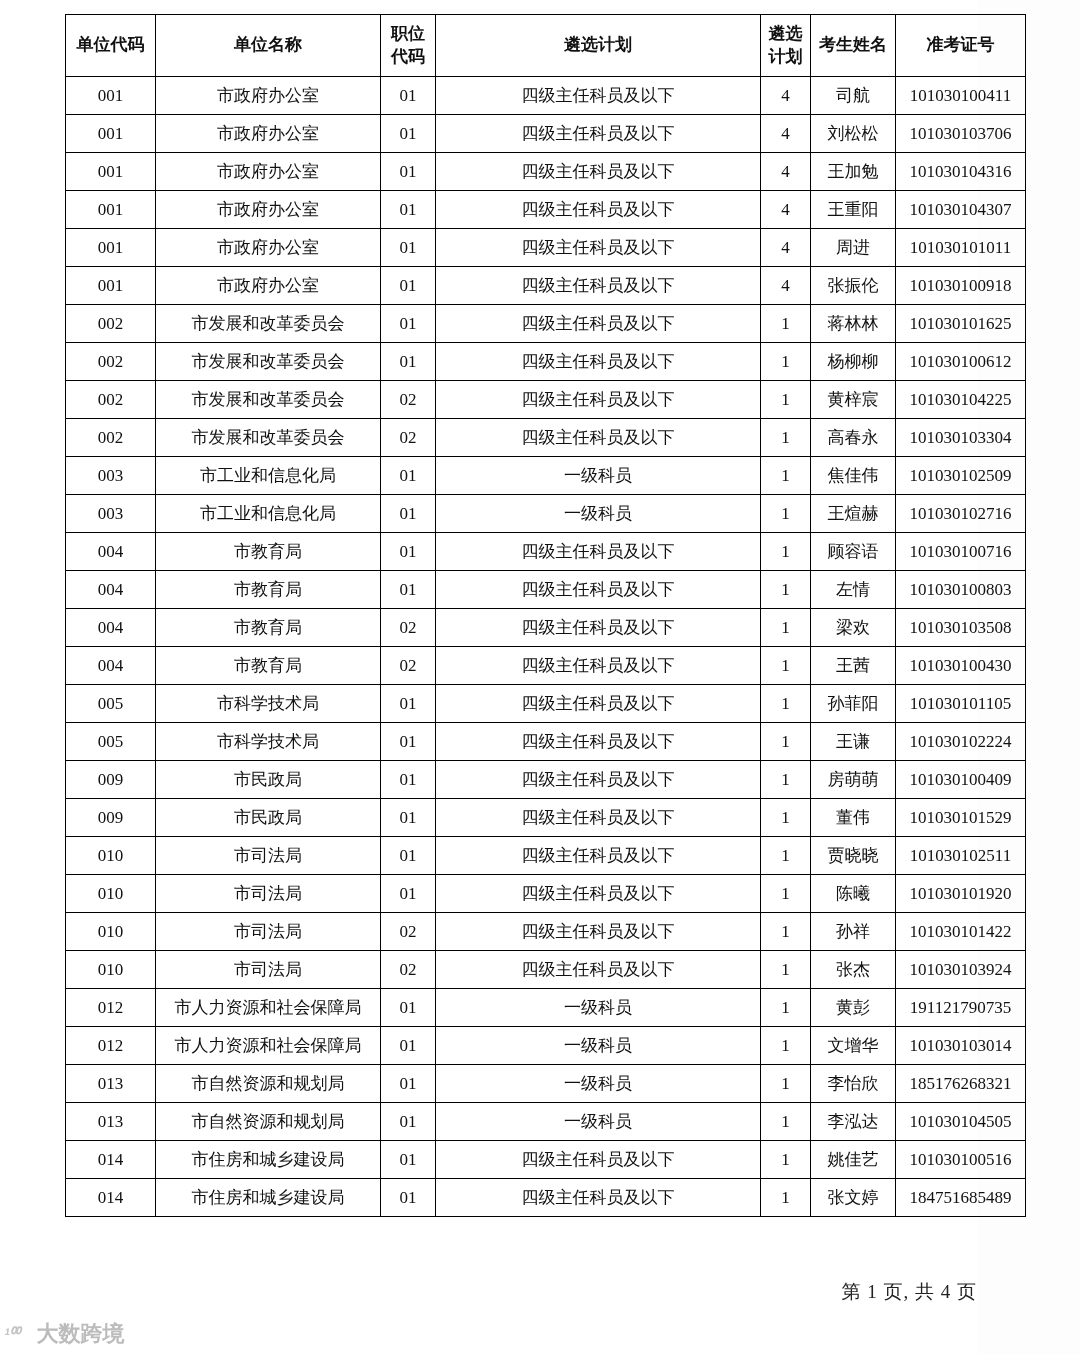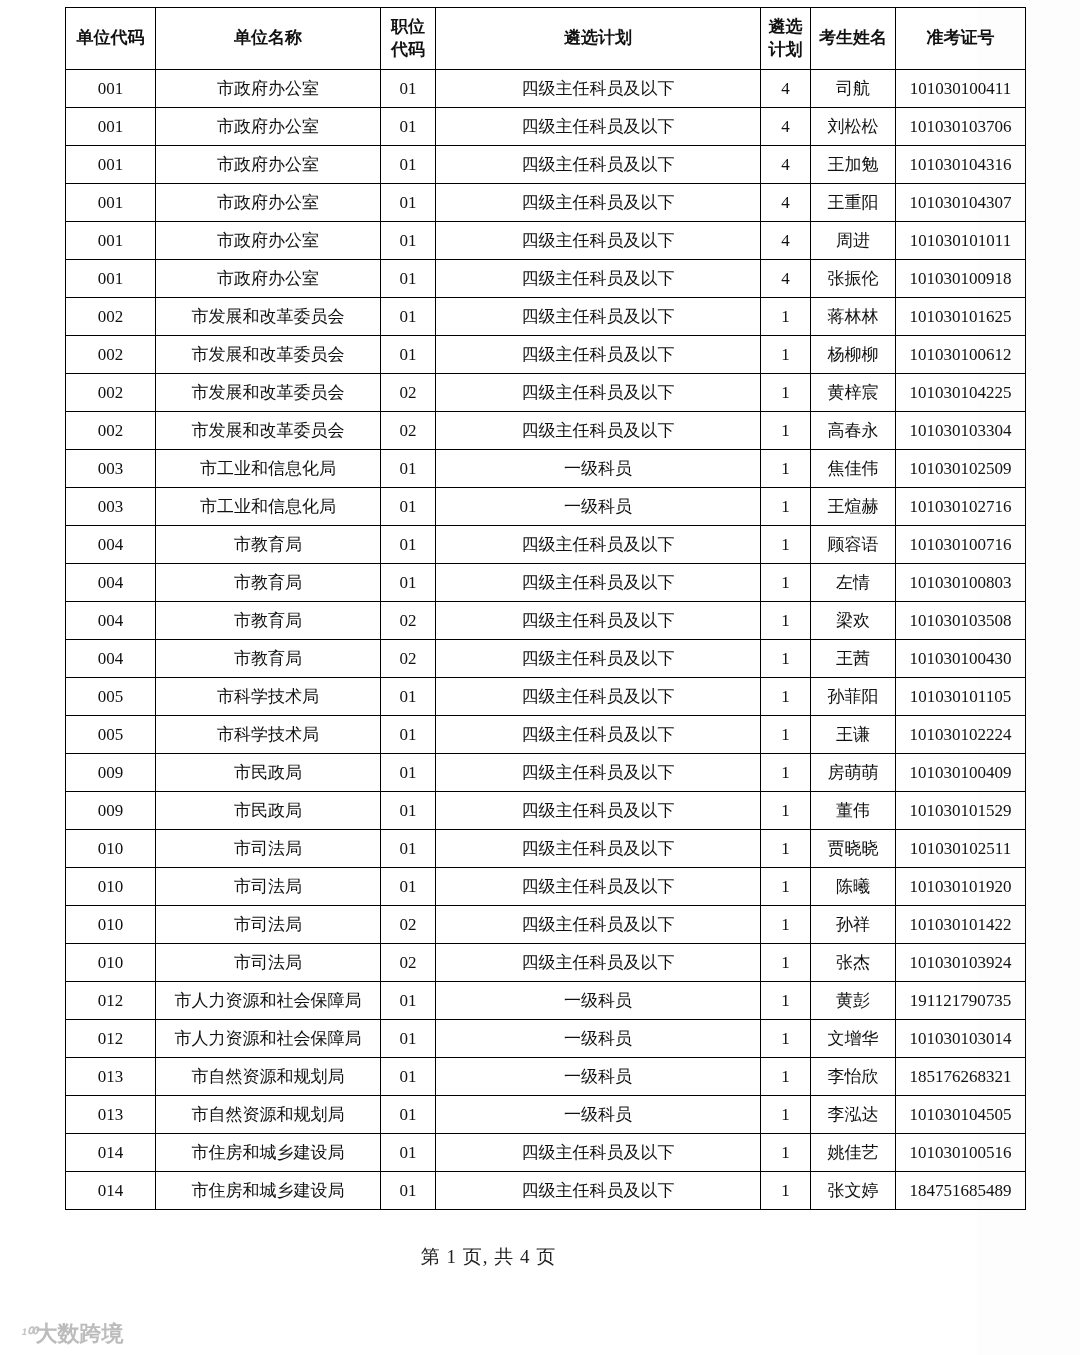--- a/index.html
+++ b/index.html
@@ -11,21 +11,21 @@
   }
   body {
     position: relative;
     min-height: 1355px;
     overflow: hidden;
   }
   .page {
     width: 977px;
     min-height: 1355px;
     background: #fff;
-    padding-top: 7px;
+    padding-top: 14px;
   }
   table.roster {
     border-collapse: collapse;
     width: 960px;
     margin: 0 auto 0 65px;
     table-layout: fixed;
   }
   table.roster th, table.roster td {
     border: 1px solid #000;
     text-align: center;
@@ -46,39 +46,38 @@
     line-height: 1.15;
   }
   col.c-unitcode { width: 90px; }
   col.c-unitname { width: 225px; }
   col.c-poscode  { width: 55px; }
   col.c-posname  { width: 325px; }
   col.c-plan     { width: 50px; }
   col.c-name     { width: 85px; }
   col.c-ticket   { width: 130px; }
   .footer {
-    text-align: center;
+    text-align: right;
     font-size: 19px;
-    margin-top: 34px;
+    margin-top: 62px;
     letter-spacing: 1px;
     color: #222;
   }
   .watermark {
     position: absolute;
     left: 4px;
     bottom: 6px;
     color: #bcbcbc;
     font-size: 22px;
     font-weight: bold;
     display: flex;
     align-items: center;
-    gap: 0;
+    gap: 18px;
     font-family: "Liberation Sans", sans-serif;
     user-select: none;
-    margin-left: 17px;
   }
   .watermark .logo {
     font-size: 17px;
     font-style: italic;
     letter-spacing: -1px;
     color: #c4c4c4;
   }
 </style>
 </head>
 <body>

